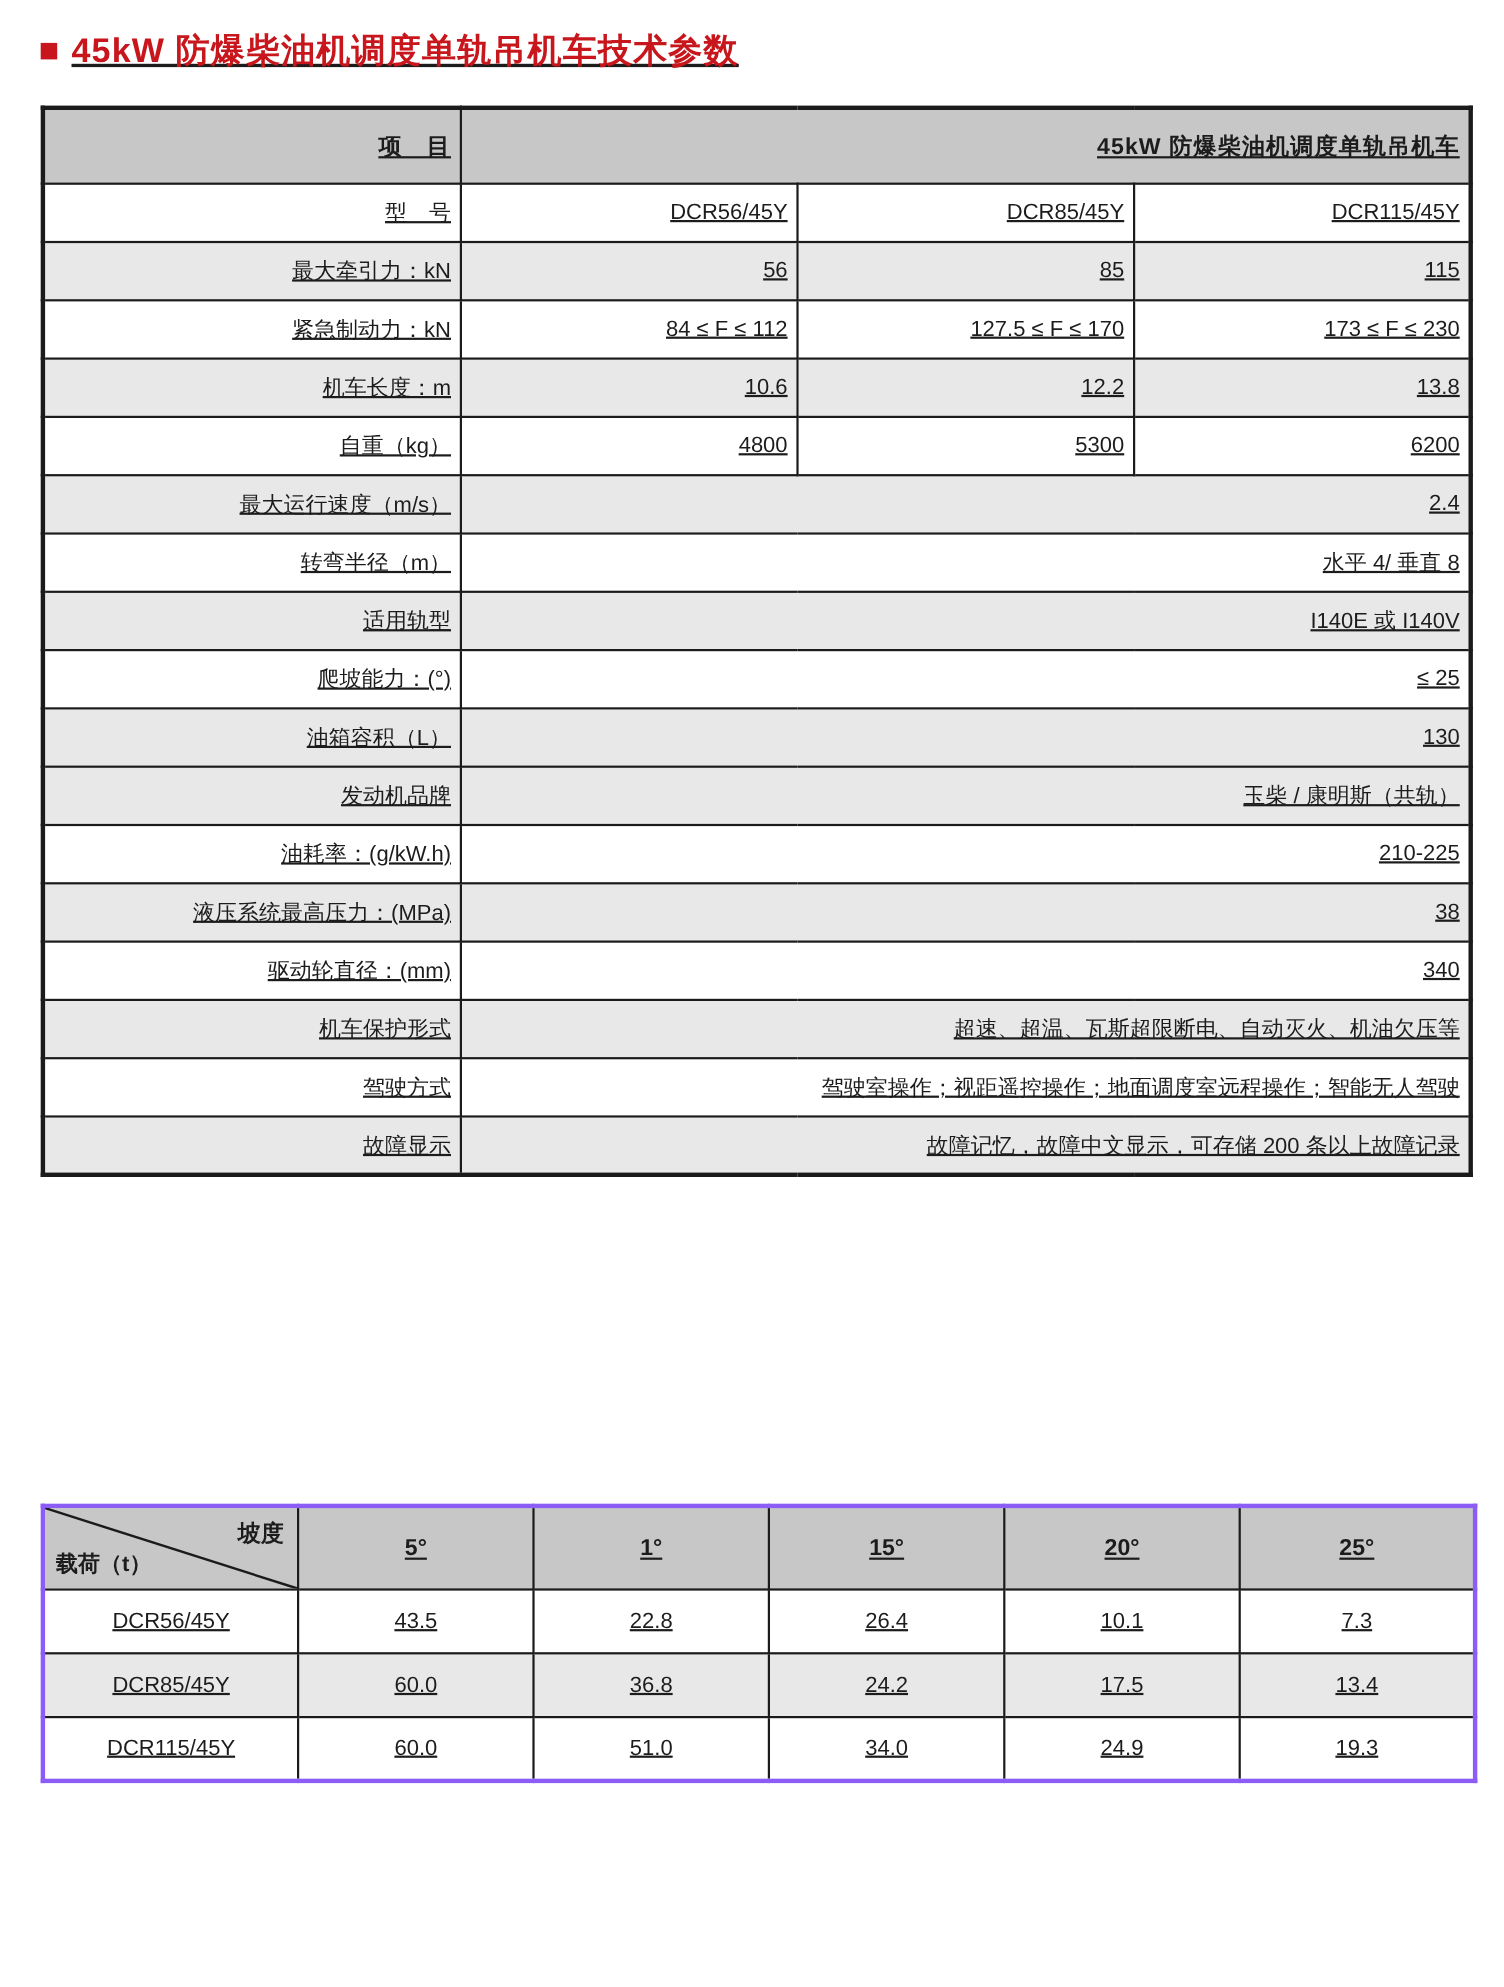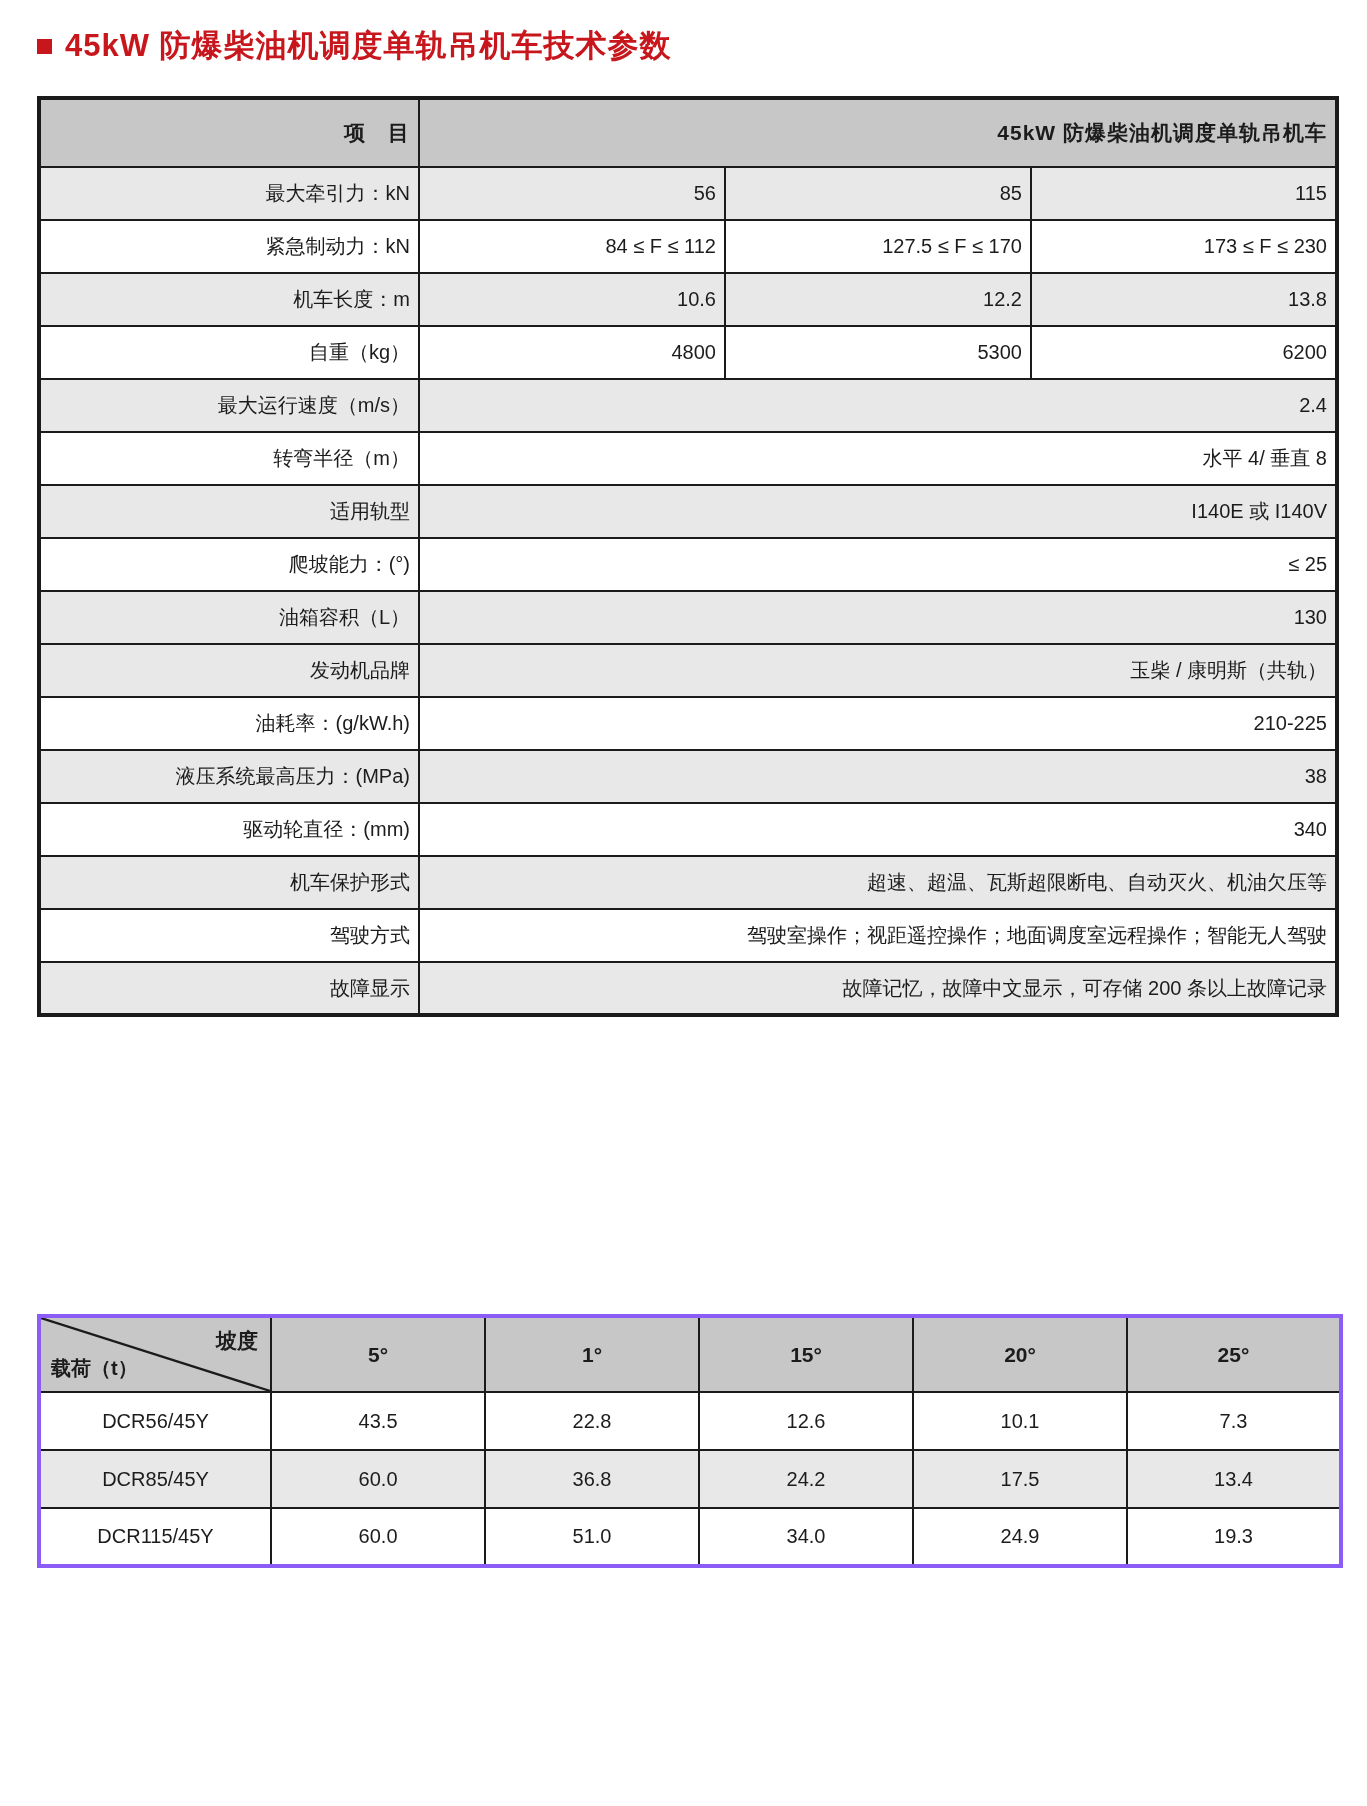--- a/index.html
+++ b/index.html
@@ -1,21 +1,21 @@
 <!DOCTYPE html>
 <html><head>
 <meta charset="utf-8">
 <style>
   * { box-sizing: border-box; }
   html,body { margin:0; padding:0; background:#ffffff; }
   body {
     font-family: "Liberation Sans", "DejaVu Sans", sans-serif;
     color:#1c1c1c;
   }
-  .page { width:1367px; height:1806px; position:relative; background:#fff; overflow:hidden; }
+  .page { width:1367px; height:1806px; position:relative; background:#fff; overflow:hidden;text-decoration:underline; }
 
   .sec-title {
     display:flex; align-items:center;
     margin:0 0 0 37px;
     color:#c8161d; font-weight:bold; font-size:31px; letter-spacing:1px;
   }
   .sec-title .bullet { width:15px; height:15px; background:#c8161d; margin-right:13px; flex:0 0 auto; }
   #title1 { padding-top:25px; }
   #title2 { margin-top:0; }
 
@@ -73,20 +73,26 @@
         <col style="width:306px">
         <col style="width:306px">
     </colgroup>
     <thead>
       <tr>
         <th>项　目</th>
         <th colspan="3">45kW 防爆柴油机调度单轨吊机车</th>
       </tr>
     </thead>
     <tbody>
+      <tr>
+        <td>型　号</td>
+        <td>DCR56/45Y</td>
+        <td>DCR85/45Y</td>
+        <td>DCR115/45Y</td>
+      </tr>
       <tr class="gray">
         <td>最大牵引力：kN</td>
         <td>56</td>
         <td>85</td>
         <td>115</td>
       </tr>
       <tr>
         <td>紧急制动力：kN</td>
         <td>84 ≤ F ≤ 112</td>
         <td>127.5 ≤ F ≤ 170</td>
@@ -183,21 +189,21 @@
           <th>15°</th>
           <th>20°</th>
           <th>25°</th>
         </tr>
       </thead>
       <tbody>
         <tr>
           <td>DCR56/45Y</td>
           <td>43.5</td>
           <td>22.8</td>
-          <td>12.6</td>
+          <td>26.4</td>
           <td>10.1</td>
           <td>7.3</td>
         </tr>
         <tr class="gray">
           <td>DCR85/45Y</td>
           <td>60.0</td>
           <td>36.8</td>
           <td>24.2</td>
           <td>17.5</td>
           <td>13.4</td>

